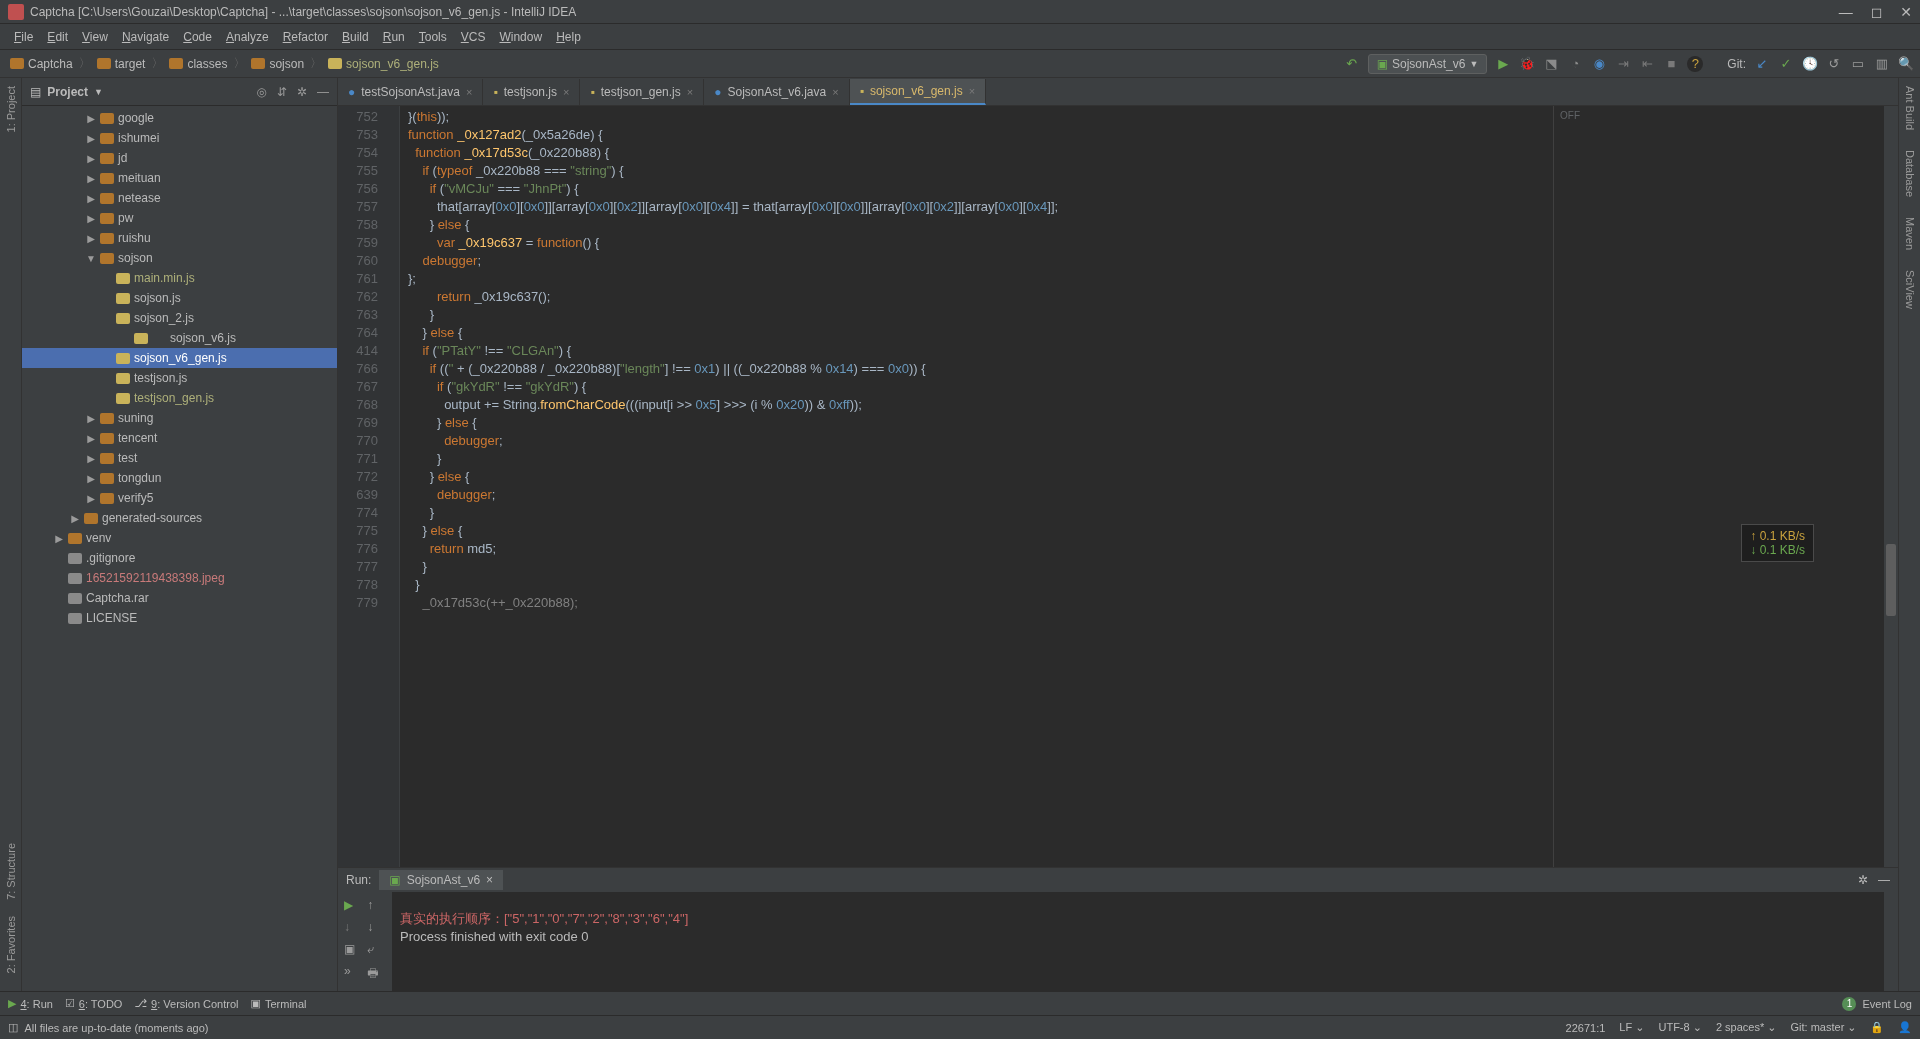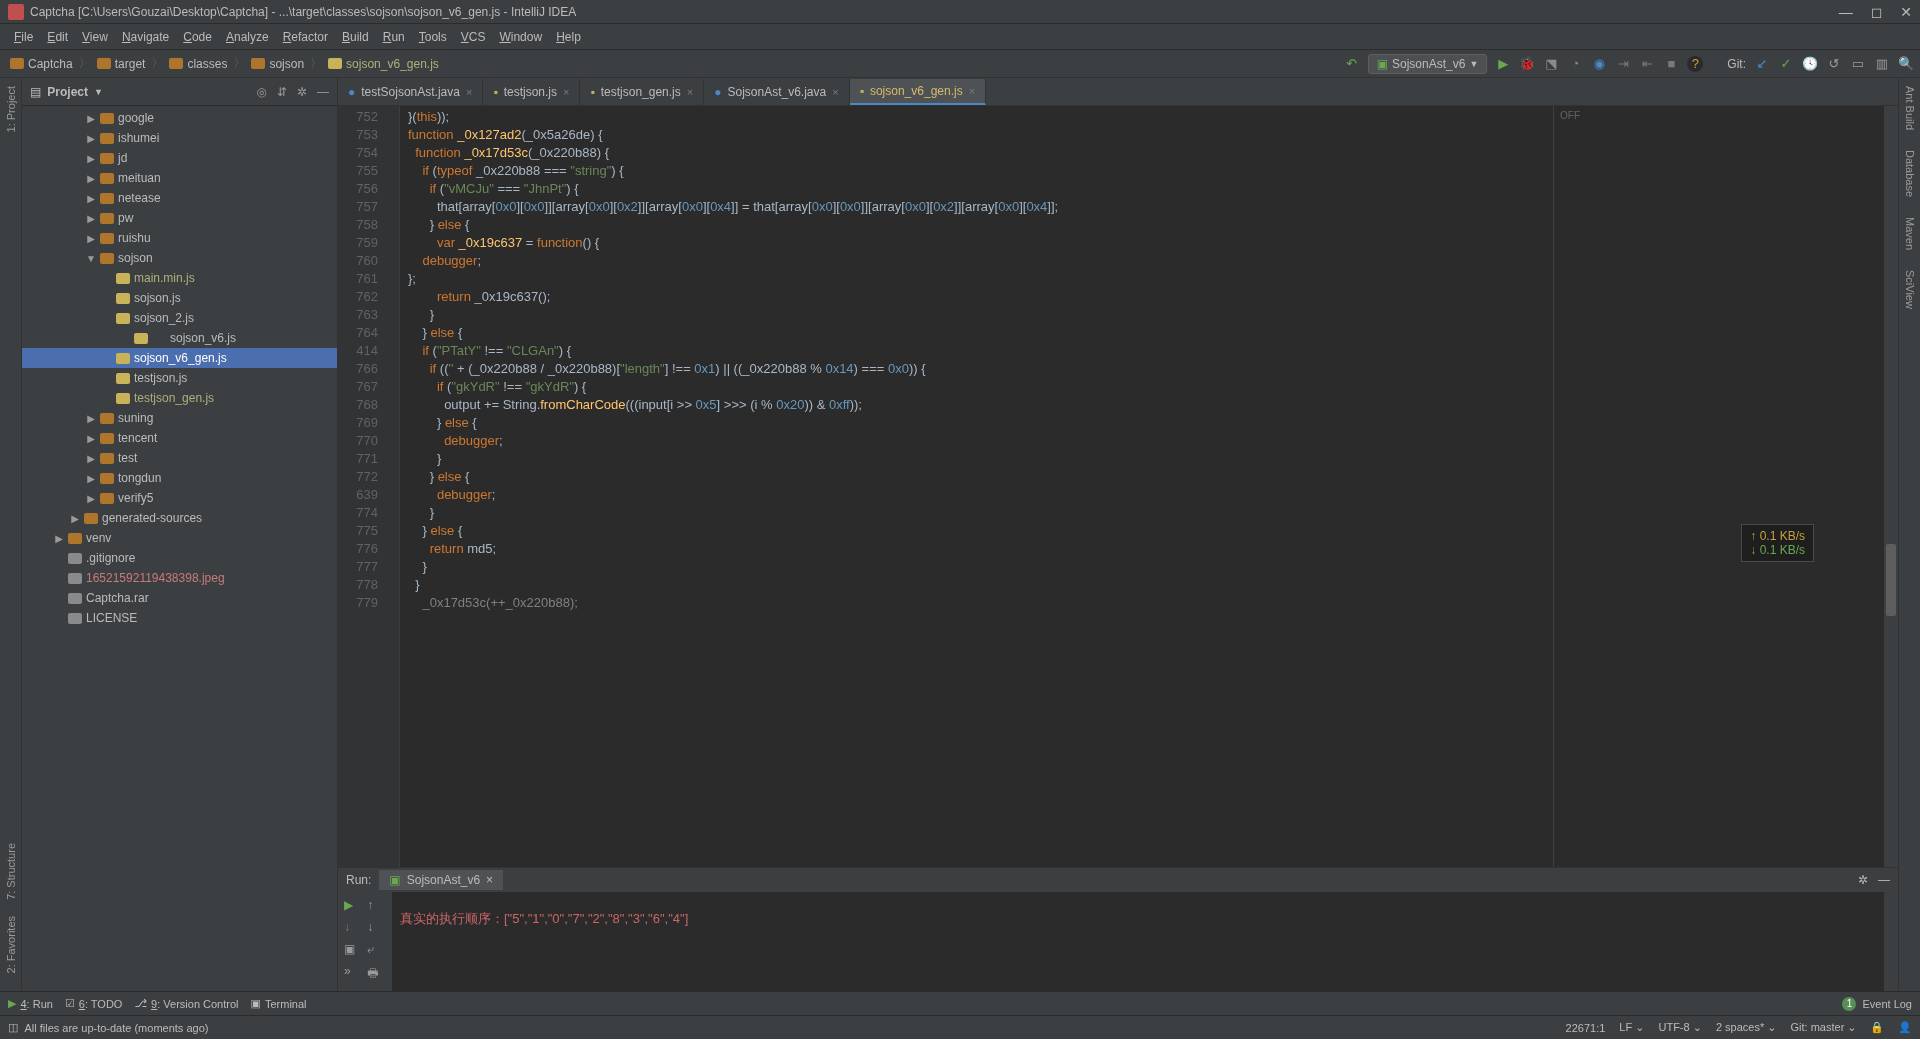--- a/index.html
+++ b/index.html
@@ -401,21 +401,21 @@
             <span style="color:#9b9b9b">▣</span>
             <span style="color:#9b9b9b">»</span>
           </div>
           <div class="col">
             <span style="color:#9b9b9b">↑</span>
             <span style="color:#9b9b9b">↓</span>
             <span style="color:#9b9b9b">⤶</span>
             <span style="color:#9b9b9b">🖶</span>
           </div>
         </div>
-        <div class="console" id="console"><div style="height:14px"></div><div class="red">真实的执行顺序：["5","1","0","7","2","8","3","6","4"]</div><div class=""></div></div>
+        <div class="console" id="console"><div style="height:14px"></div><div class="red">真实的执行顺序：["5","1","0","7","2","8","3","6","4"]</div><div class=""></div><div class="">Process finished with exit code 0</div></div>
         <div style="width:14px;background:#3c3f41"></div>
       </div>
     </div>
   </div>
 
   <div class="right-gutter">
     <div class="vertical-label">Ant Build</div>
     <div class="vertical-label">Database</div>
     <div class="vertical-label">Maven</div>
     <div class="vertical-label">SciView</div>

